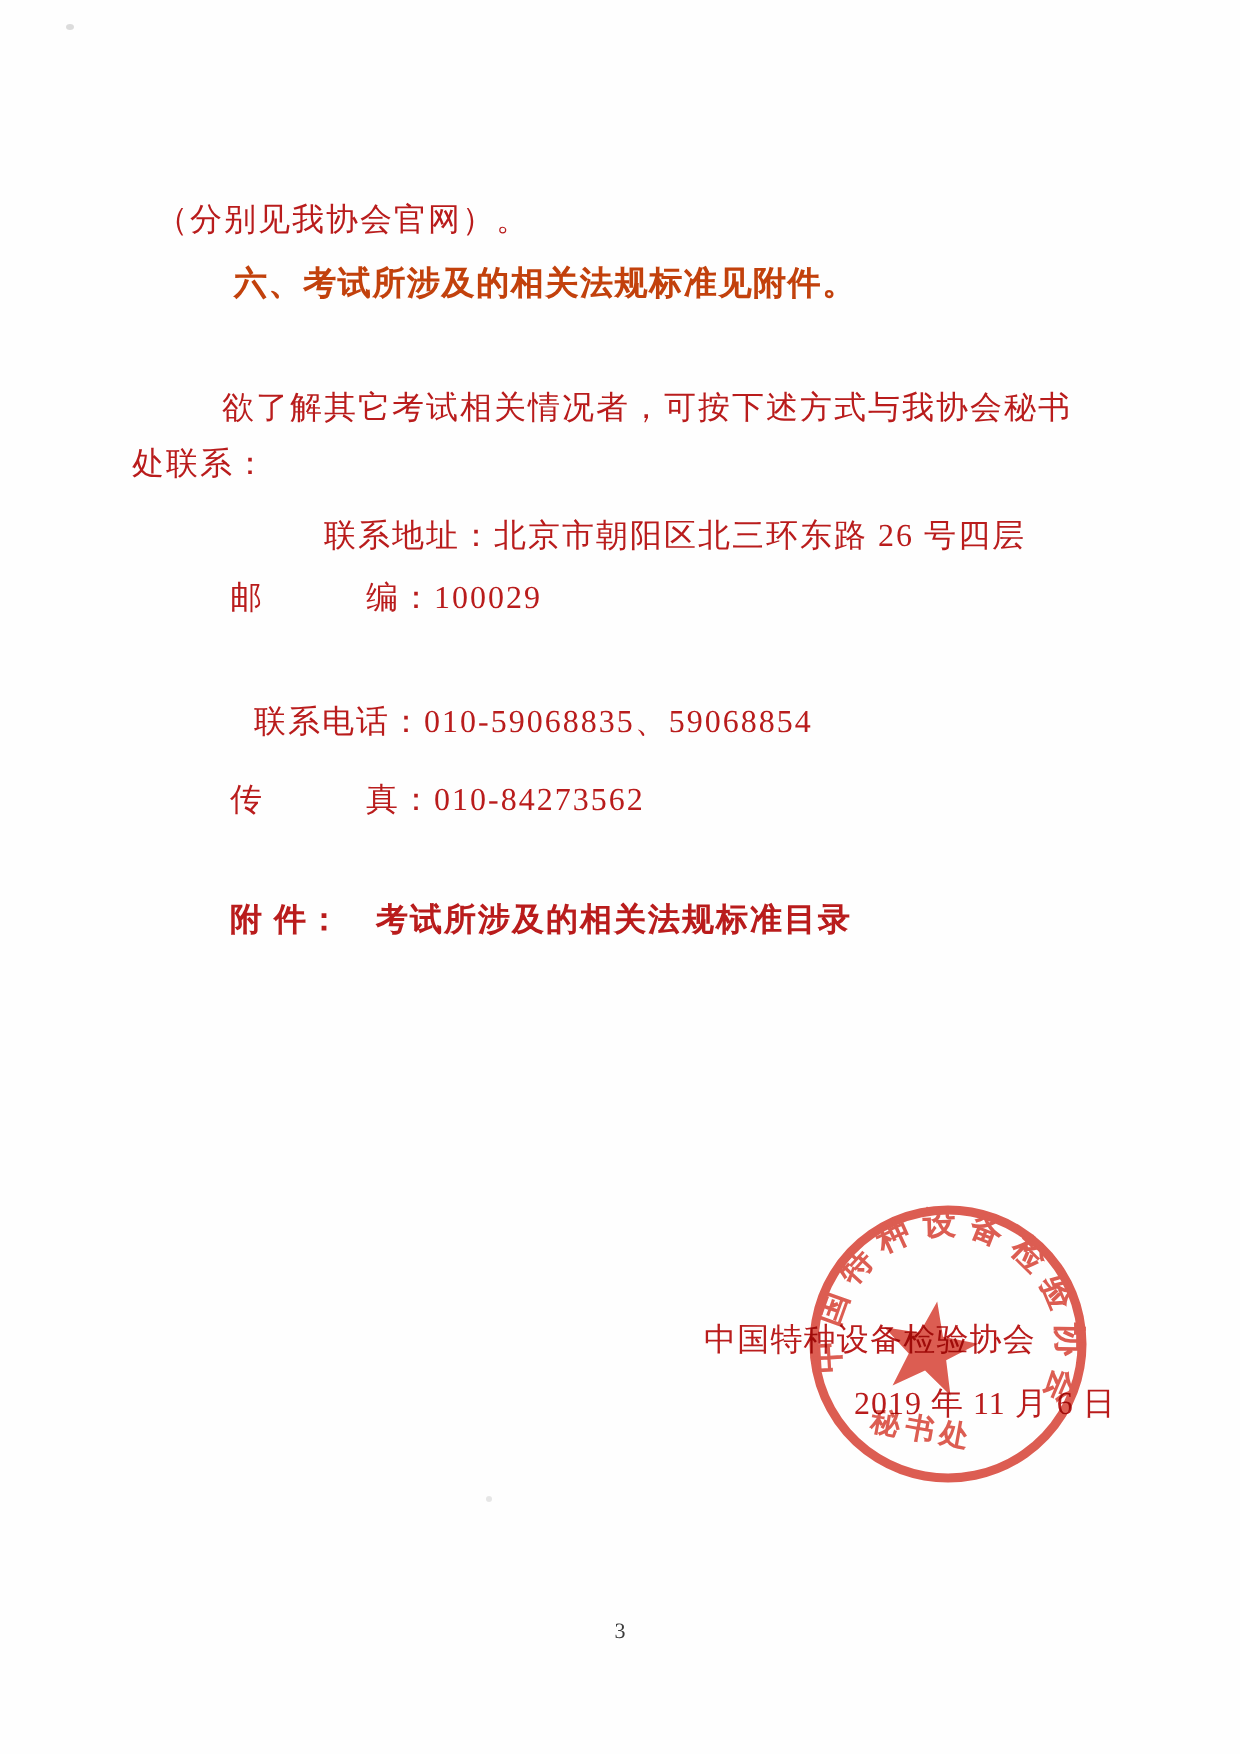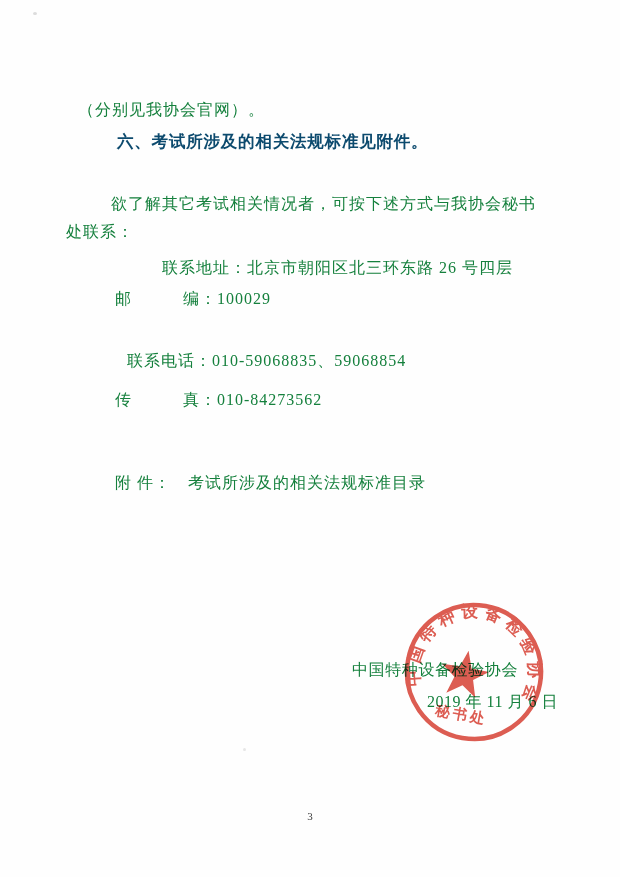--- a/index.html
+++ b/index.html
@@ -10,39 +10,39 @@
     background: #fefefe;
     overflow: hidden;
     font-family: "Liberation Serif", serif;
     color: #2e2e2e;
   }
   .line {
     position: absolute;
     font-size: 16px;
     letter-spacing: 1px;
     white-space: pre;
-    color: #15803d;
+    color: #b91c1c;
   }
   .line-official { left: 78px; top: 100px; }
   .line-heading {
     left: 117px; top: 131px;
     font-family: Liberation Mono, monospace;
     font-weight: 700;
     font-size: 16.5px;
     letter-spacing: 0.8px;
-    color: #0c4a6e;
+    color: #c2410c;
   }
   .line-intro1 { left: 111px; top: 194px; }
   .line-intro2 { left: 66px;  top: 222px; }
   .line-address { left: 115px; top: 258px; margin-left: 47px; }
   .line-postal  { left: 115px; top: 289px; }
   .line-person  { left: 115px; top: 320px; }
   .line-phone   { left: 127px; top: 351px; }
   .line-fax     { left: 115px; top: 390px; }
-  .line-attachment { left: 115px; top: 473px; }
+  .line-attachment { left: 115px; top: 450px; font-weight: bold; }
   .sig-org  { left: 352px; top: 660px; font-size: 16px; letter-spacing: 0.6px; }
   .sig-date { left: 383px; top: 692px; font-size: 16px; letter-spacing: 0.5px; margin-left: 44px; }
   .page-number {
     position: absolute;
     left: 300px; top: 810px;
     width: 20px;
     text-align: center;
     font-size: 11px;
     color: #3a3a3a;
     letter-spacing: 0;

